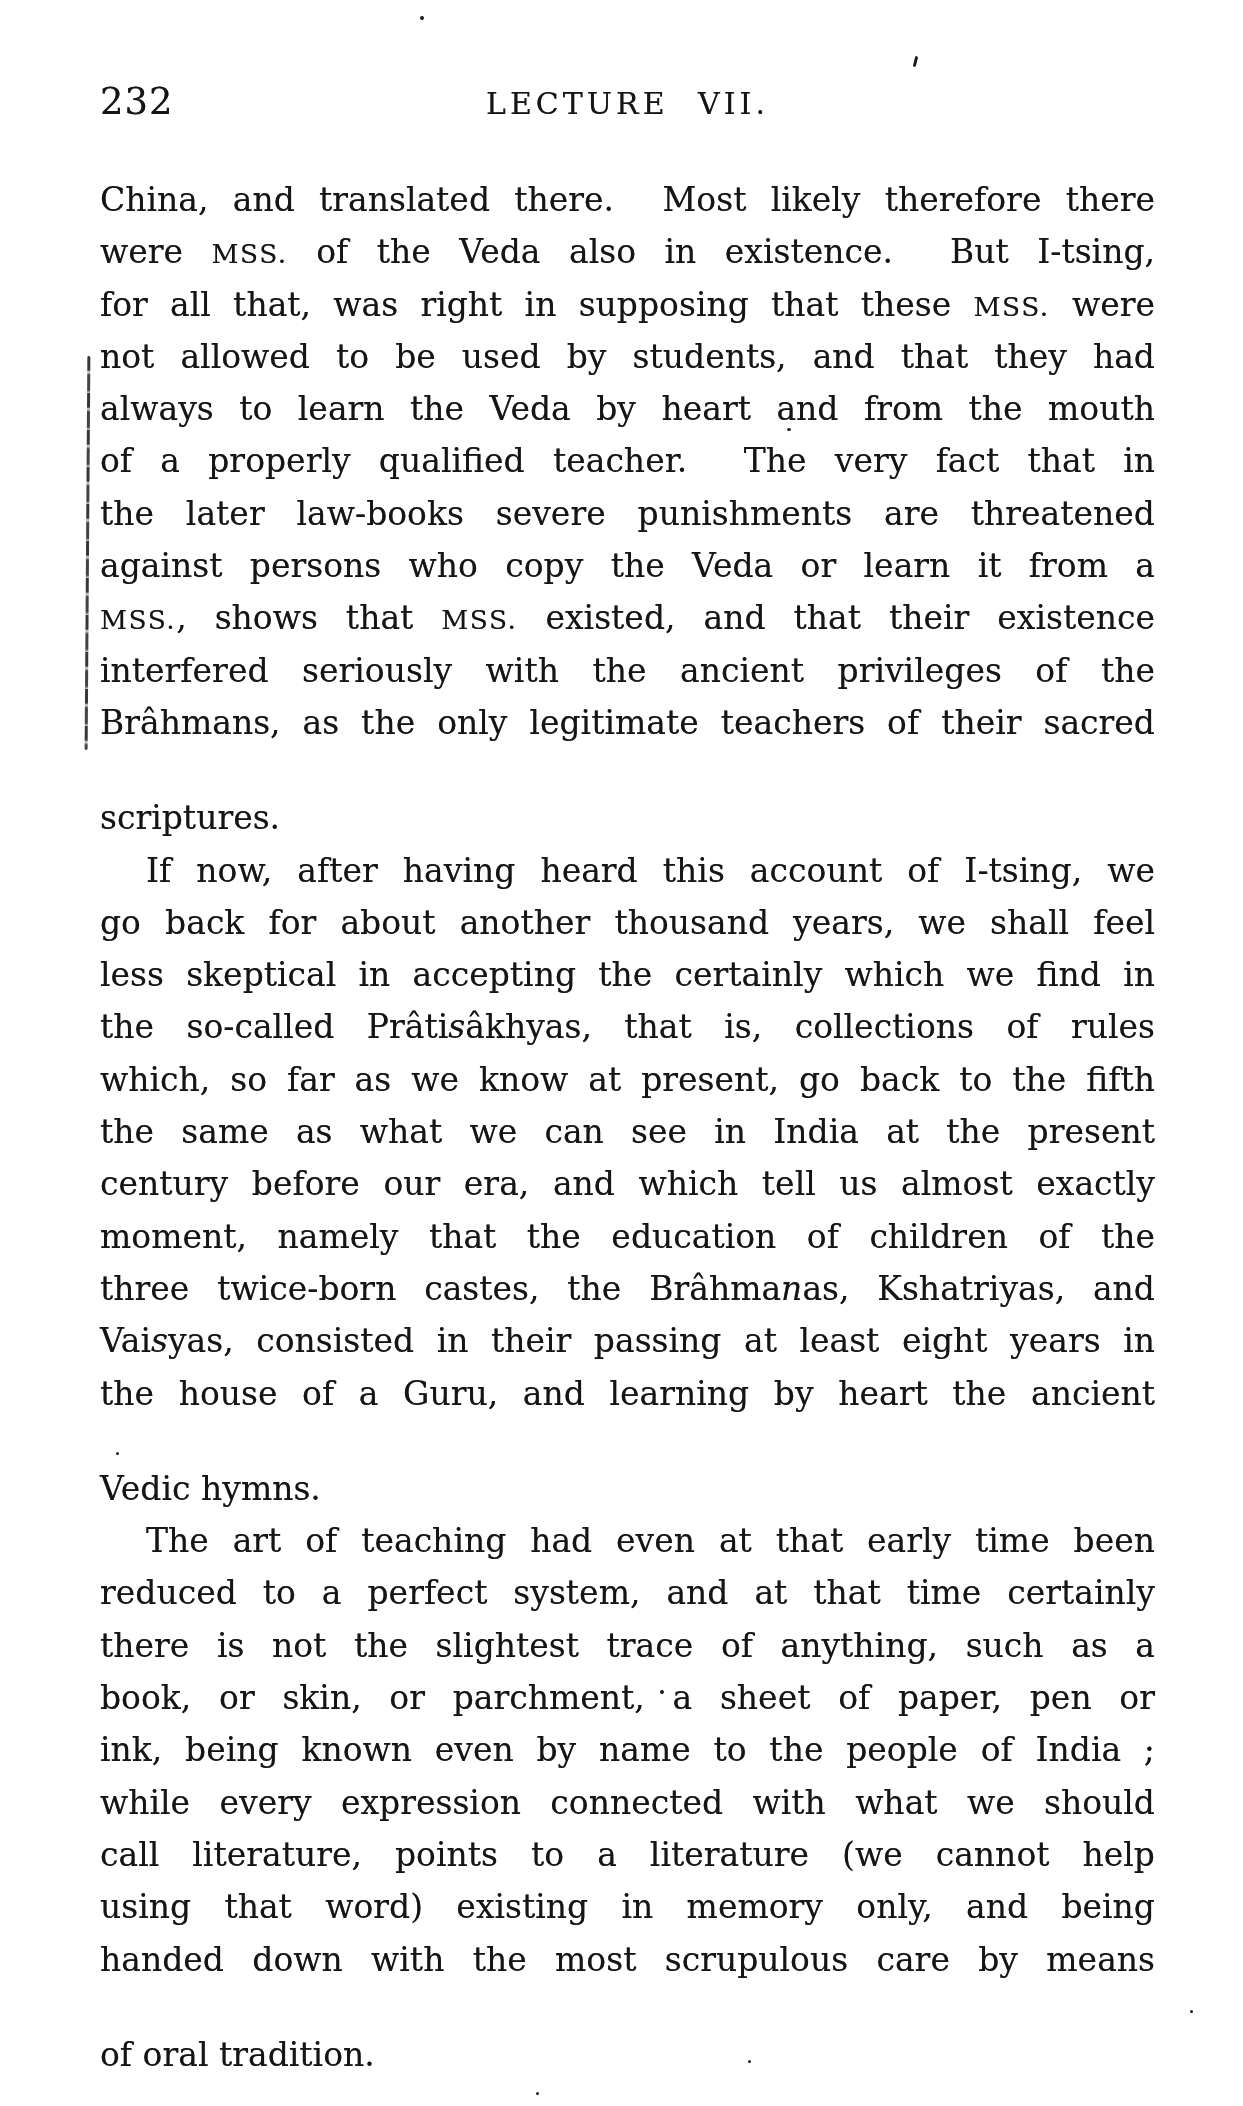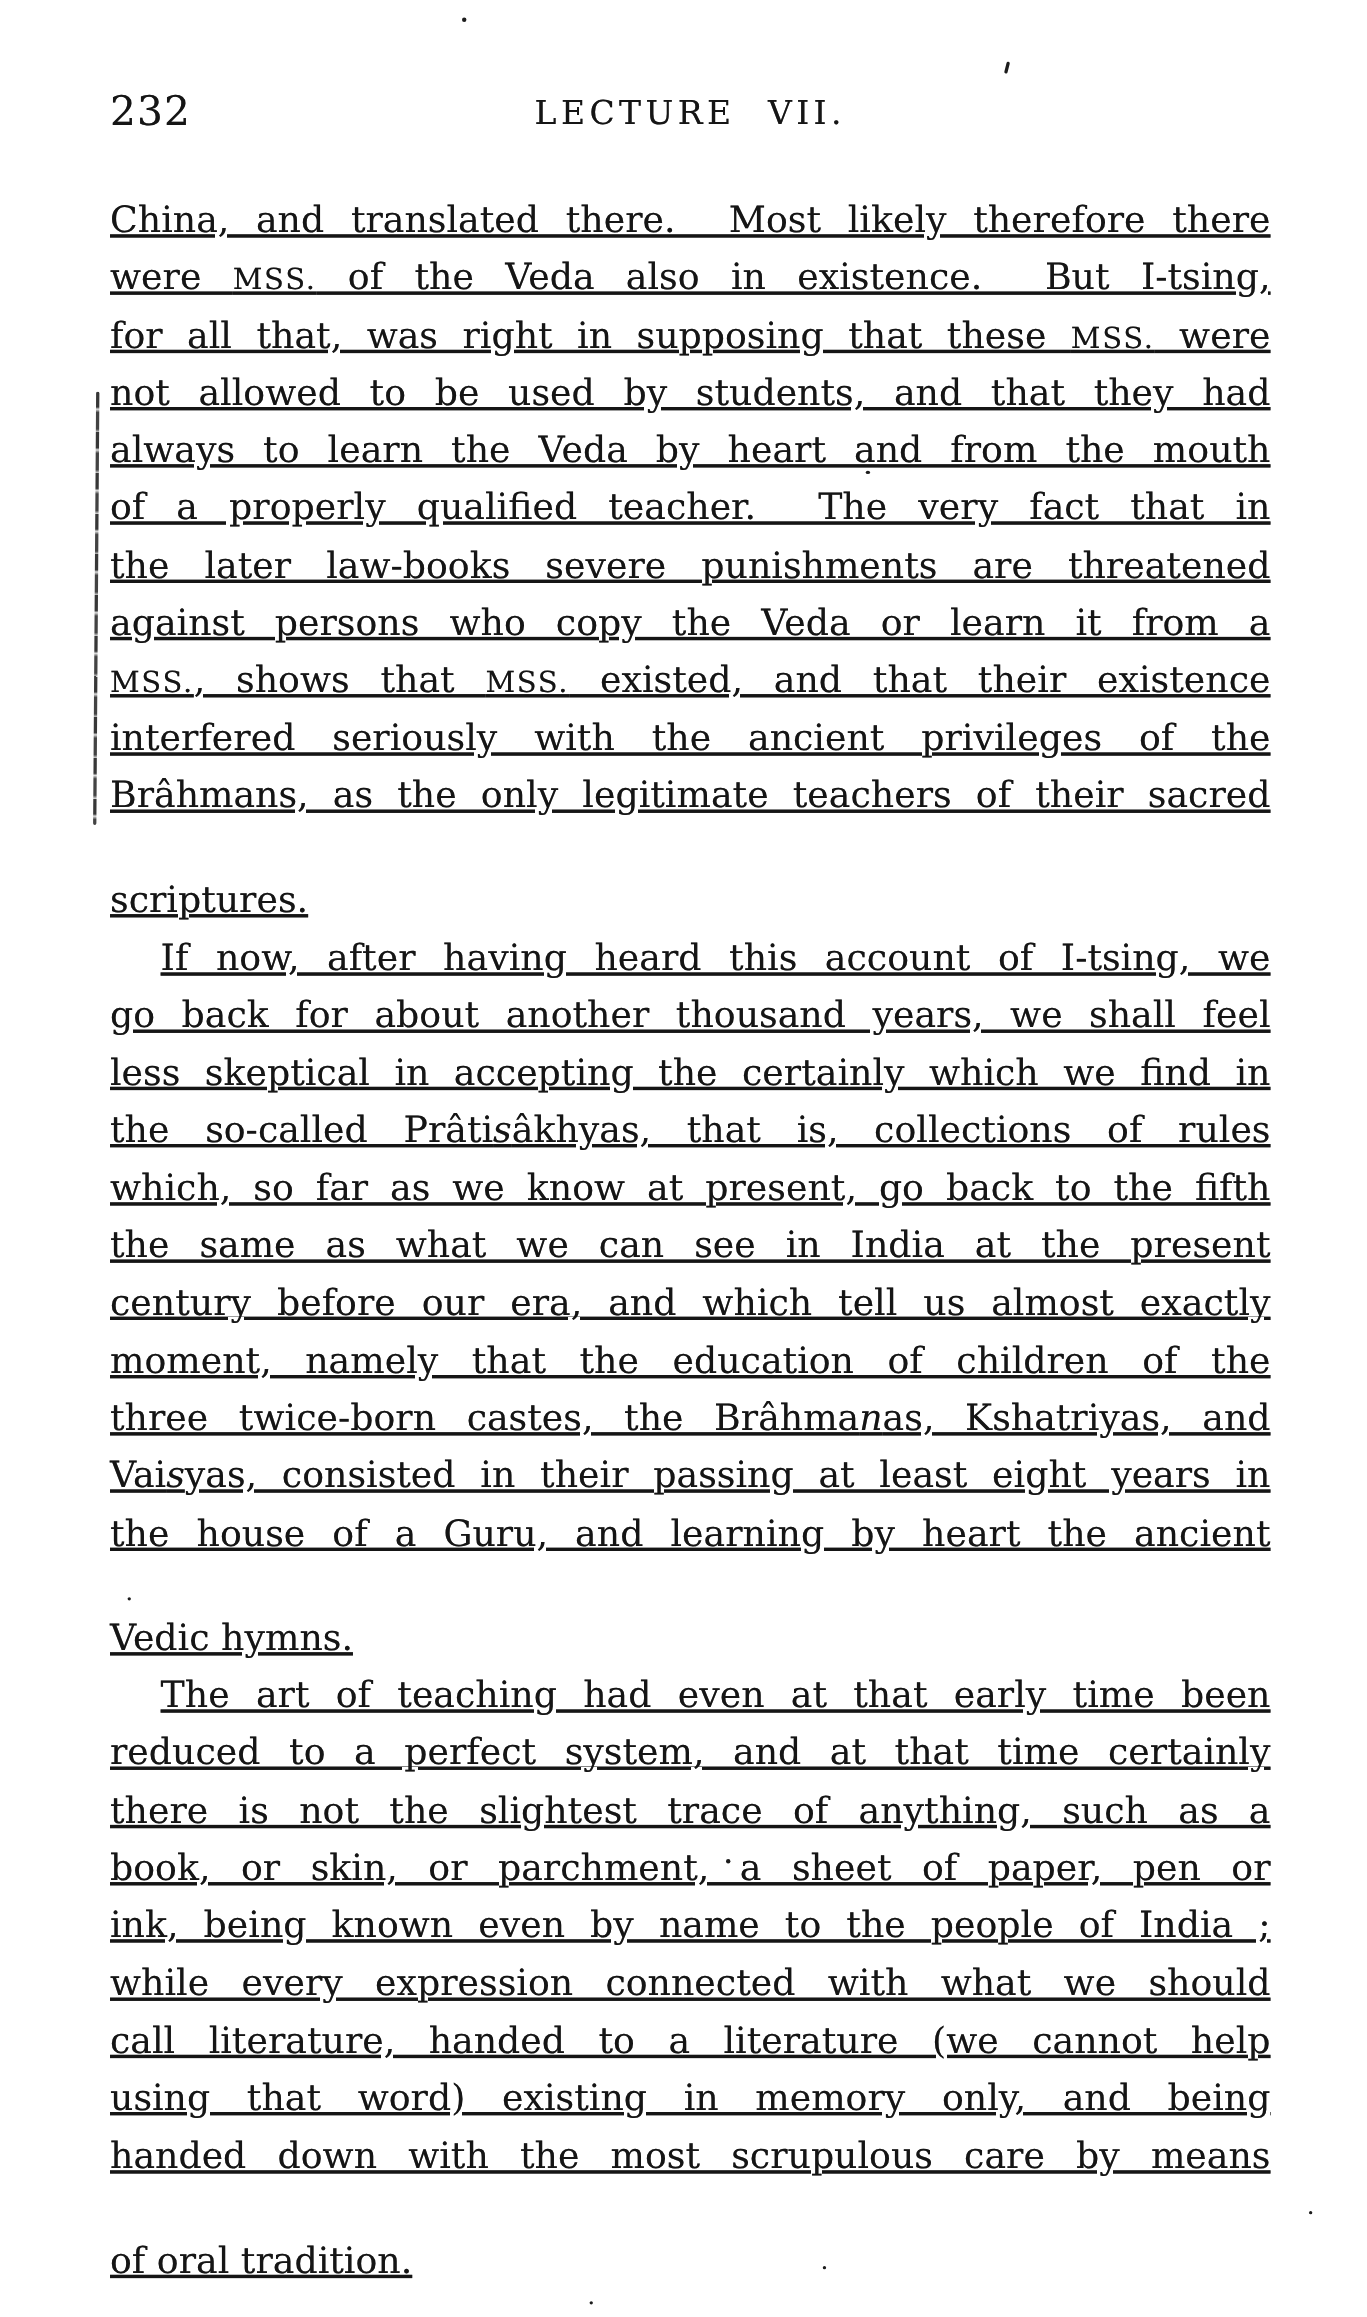--- a/index.html
+++ b/index.html
@@ -45,21 +45,20 @@
     width: 1055px;
     font-size: 33px;
     line-height: 52.3px;
     text-shadow: 0 0 0.5px rgba(0,0,0,0.5);
   }
   .line {
     text-align: justify;
     text-align-last: justify;
     height: 52.3px;
     overflow: visible;
-    text-decoration: underline;
   }
   .line.end {
     text-align-last: left;
     margin-top: 43px;
   }
   .line.indent {
     text-indent: 46px;
   }
   .sc {
     font-size: 0.8em;
@@ -137,21 +136,21 @@
       <div class="line"><span>three twice-born castes, the Brâhma</span><span class="it">n</span><span>as, Kshatriyas, and</span></div>
       <div class="line"><span>Vai</span><span class="it">s</span><span>yas, consisted in their passing at least eight years in</span></div>
       <div class="line"><span>the house of a Guru, and learning by heart the ancient</span></div>
       <div class="line end"><span>Vedic hymns.</span></div>
       <div class="line indent"><span>The art of teaching had even at that early time been</span></div>
       <div class="line"><span>reduced to a perfect system, and at that time certainly</span></div>
       <div class="line"><span>there is not the slightest trace of anything, such as a</span></div>
       <div class="line"><span>book, or skin, or parchment, a sheet of paper, pen or</span></div>
       <div class="line"><span>ink, being known even by name to the people of India ;</span></div>
       <div class="line"><span>while every expression connected with what we should</span></div>
-      <div class="line"><span>call literature, handed to a literature (we cannot help</span></div>
+      <div class="line"><span>call literature, points to a literature (we cannot help</span></div>
       <div class="line"><span>using that word) existing in memory only, and being</span></div>
       <div class="line"><span>handed down with the most scrupulous care by means</span></div>
       <div class="line end"><span>of oral tradition.</span></div>
     </div>
 
   <div class="speckle sp1"></div>
   <div class="speckle sp2"></div>
   <div class="speckle sp3"></div>
   <div class="speckle sp4"></div>
   <div class="speckle sp5"></div>

